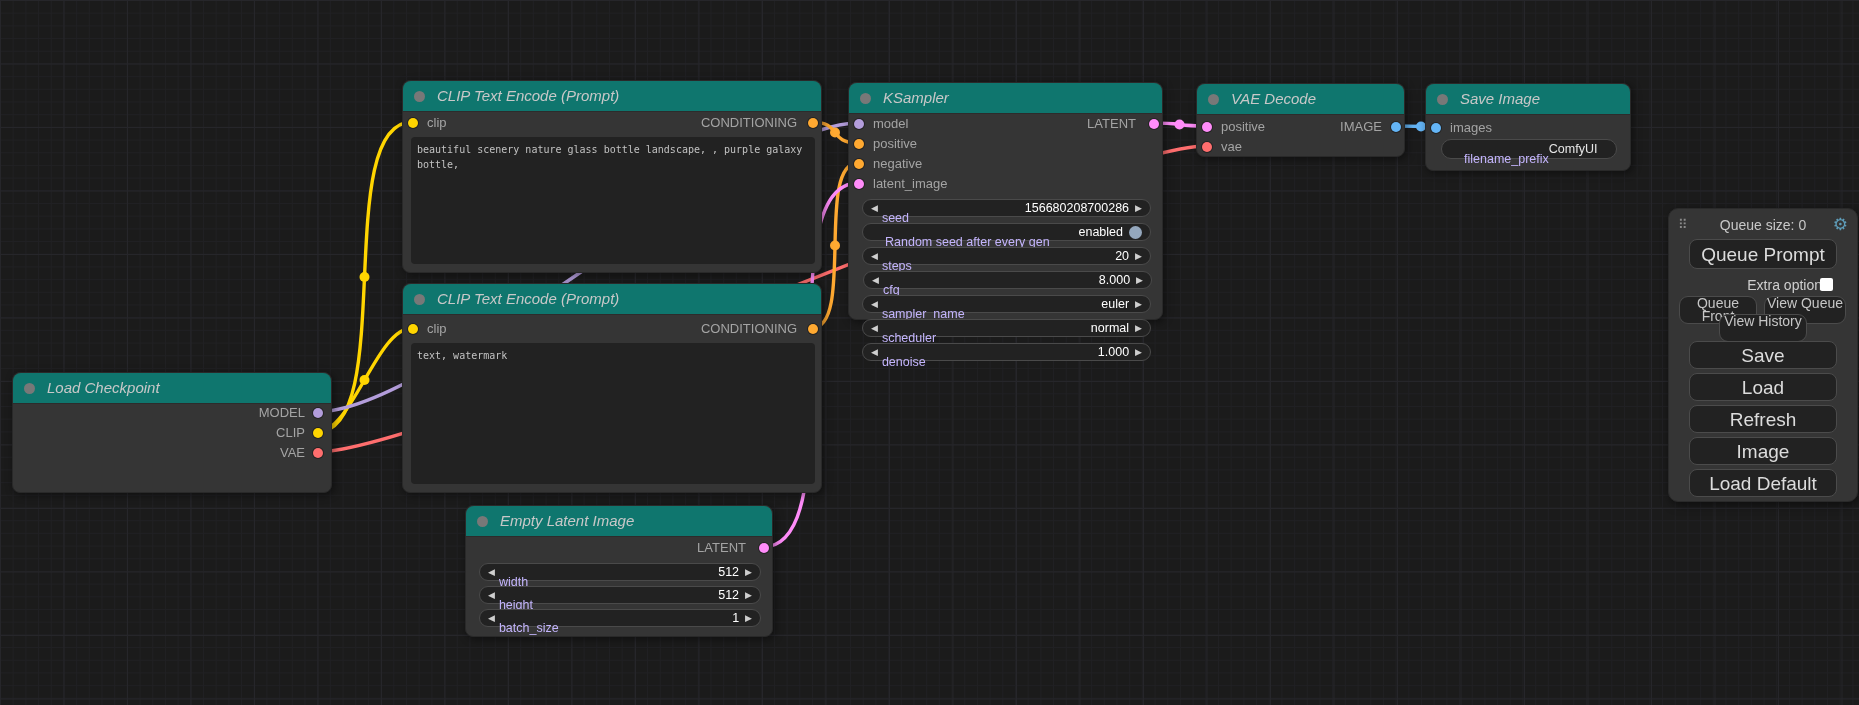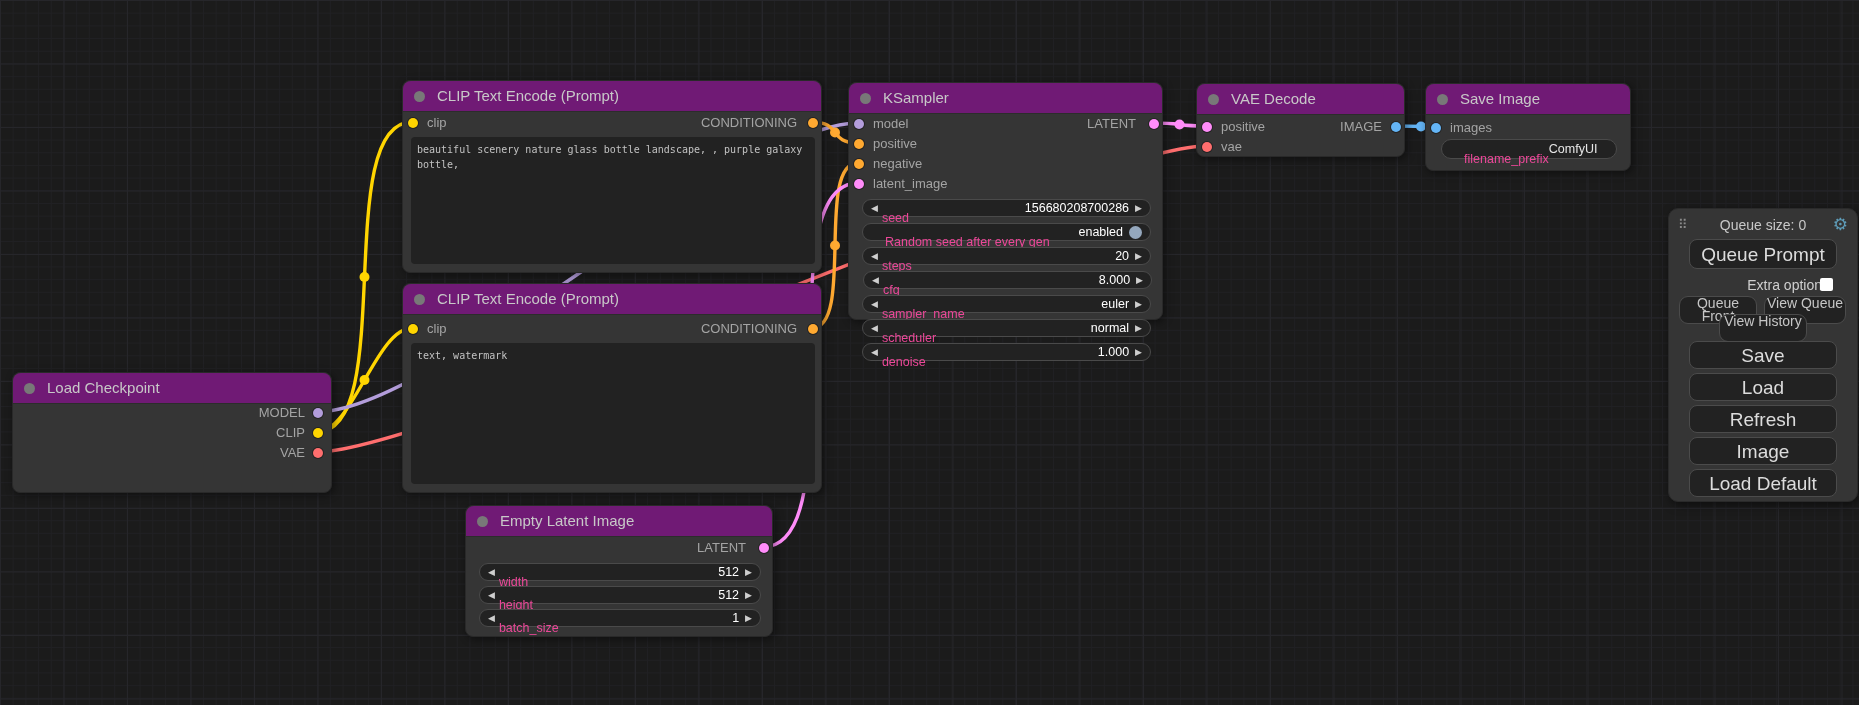--- a/index.html
+++ b/index.html
@@ -16,22 +16,23 @@
   }
   #links{position:absolute;left:0;top:0;z-index:1;}
   .node{
     position:absolute;z-index:2;background:#353535;
     border:1px solid #292929;border-radius:8px;
     box-shadow:2px 2px 9px rgba(0,0,0,.45);
     box-sizing:border-box;
   }
   .nheader{
     position:absolute;left:0;top:0;right:0;height:30px;
-    background:#701a75;border-radius:8px 8px 0 0;
+    background:#0f766e;border-radius:8px 8px 0 0;
     border-bottom:1px solid #2c2c2c;
+    font-style:italic;
   }
   .ndot{
     position:absolute;left:11px;top:10px;width:11px;height:11px;
     border-radius:50%;background:#787878;
   }
   .ntitle{
     position:absolute;left:34px;top:6px;font-size:15px;color:#c8c8c8;
     white-space:nowrap;
   }
   .pdot{
@@ -47,21 +48,21 @@
     color:#c2c2c2;font-family:"DejaVu Sans Mono",monospace;
     font-size:10px;line-height:15px;padding:5px 6px;box-sizing:border-box;
     white-space:pre-wrap;word-break:break-word;overflow:hidden;
   }
   .widget{
     position:absolute;height:18px;background:#222222;
     border:1px solid #4a4a4a;border-radius:10px;
     display:flex;align-items:center;box-sizing:border-box;
     padding:0 8px;font-size:12.5px;
   }
-  .widget .wlabel{color:#ec4899;margin-left:4px;white-space:nowrap;margin-top:20px;}
+  .widget .wlabel{color:#c4b5fd;margin-left:4px;white-space:nowrap;margin-top:20px;}
   .widget .wvalue{margin-left:auto;color:#ffffff;margin-right:6px;white-space:nowrap;}
   .widget .arrow{color:#cfcfcf;font-size:9px;line-height:1;}
   .widget .arrow.l::before{content:"\25C0";}
   .widget .arrow.r::before{content:"\25B6";}
   .widget .toggle{
     width:13px;height:13px;border-radius:50%;flex:0 0 auto;
   }
   .widget.noarrow .wlabel{margin-left:14px;}
   .widget.textw .wvalue{margin-right:14px;}
   

